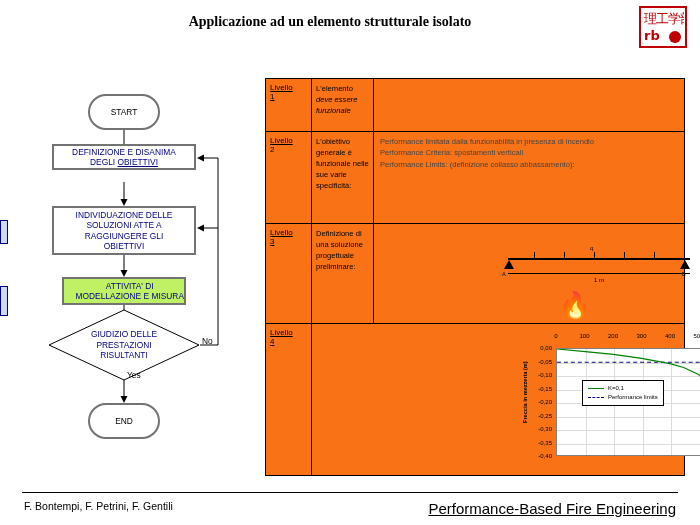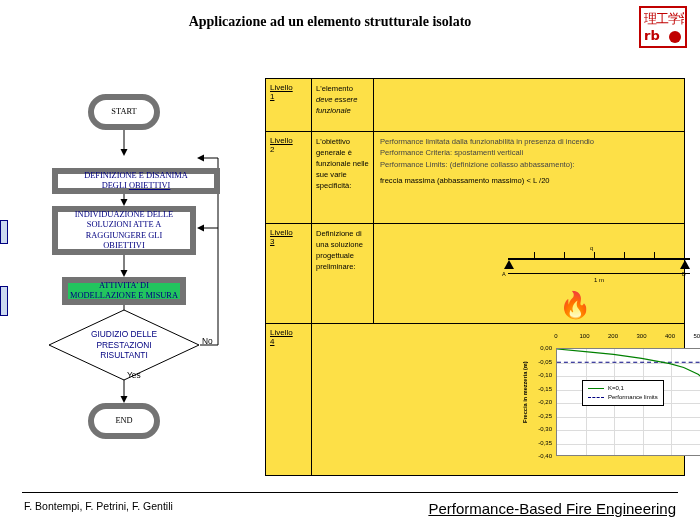--- a/index.html
+++ b/index.html
@@ -77,38 +77,38 @@
   .flow {
     position: absolute;
     left: 20px;
     top: 72px;
     width: 235px;
     height: 400px;
   }
   .node {
     position: absolute;
     box-sizing: border-box;
-    border: 6px solid #737373;
+    border: 2px solid #737373;
     font-size: 8.4px;
     color: #000080;
     text-align: center;
     display: flex;
     align-items: center;
     justify-content: center;
     line-height: 1.2;
     background: #ffffff;
-    font-family: Liberation Serif, serif;
+    font-family: Liberation Sans, sans-serif;
   }
   .term {
     border-radius: 40px;
     color: #000000;
     font-size: 8.4px;
   }
   .node u { text-decoration: underline; }
-  .highlight { background: #22c55e; }
+  .highlight { background: #bef264; justify-content: flex-end; }
   .diamond-wrap {
     position: absolute;
     width: 152px;
     height: 72px;
   }
   .diamond-shape {
     position: absolute;
     left: 0; top: 0;
     width: 100%; height: 100%;
   }
@@ -139,21 +139,21 @@
 
   
   .rtable {
     position: absolute;
     left: 265px;
     top: 78px;
     width: 420px;
     height: 398px;
     border: 1px solid #000000;
     box-sizing: border-box;
-    background: #fde047;
+    background: #f97316;
   }
   .trow {
     position: absolute;
     left: 0;
     width: 100%;
     box-sizing: border-box;
     border-bottom: 1px solid #000000;
   }
   .trow.last { border-bottom: none; }
   .cell-lvl {
@@ -414,21 +414,21 @@
       <line x1="180" y1="273" x2="198" y2="273" stroke="#000" stroke-width="1"></line>
       <line x1="198" y1="273" x2="198" y2="86" stroke="#000" stroke-width="1"></line>
       <line x1="198" y1="156" x2="183" y2="156" stroke="#000" stroke-width="1"></line>
       <polygon points="177,156 184,152.5 184,159.5" fill="#000"></polygon>
       <line x1="198" y1="86" x2="183" y2="86" stroke="#000" stroke-width="1"></line>
       <polygon points="177,86 184,82.5 184,89.5" fill="#000"></polygon>
     </svg>
 
     <div class="node term" style="left:68px; top:22px; width:72px; height:36px;">START</div>
 
-    <div class="node" style="left:32px; top:96px; width:168px; height:26px;">
+    <div class="node" style="left:32px; top:72px; width:144px; height:26px;">
       <span>DEFINIZIONE E DISANIMA<br>DEGLI <u>OBIETTIVI</u></span>
     </div>
 
     <div class="node" style="left:32px; top:134px; width:144px; height:49px;">
       <span>INDIVIDUAZIONE DELLE<br>SOLUZIONI ATTE A<br>RAGGIUNGERE GLI<br>OBIETTIVI</span>
     </div>
 
     <div class="node highlight" style="left:42px; top:205px; width:124px; height:28px;">
       <span>ATTIVITA' DI<br>MODELLAZIONE E MISURA</span>
     </div>
@@ -464,21 +464,20 @@
         <u><span>Livello</span></u><br>
         <span>2</span>
       </div>
       <div class="cell-desc">
         L'obiettivo generale è funzionale nelle sue varie specificità:
       </div>
       <div class="cell-main">
         <div class="blurline">Performance limitata dalla funzionabilità in presenza di incendio</div>
         <div class="blurline">Performance Criteria: spostamenti verticali</div>
         <div class="blurline">Performance Limits: (definizione collasso abbassamento):</div>
-        <div style="margin-top:5px;">freccia massima (abbassamento massimo) &lt; L /20</div>
       </div>
     </div>
 
     <div class="trow" style="top:145px; height:100px;">
       <div class="cell-lvl">
         <u><span>Livello</span></u><br>
         <u><span>3</span></u>
       </div>
       <div class="cell-desc">
         Definizione di una soluzione progettuale preliminare:

